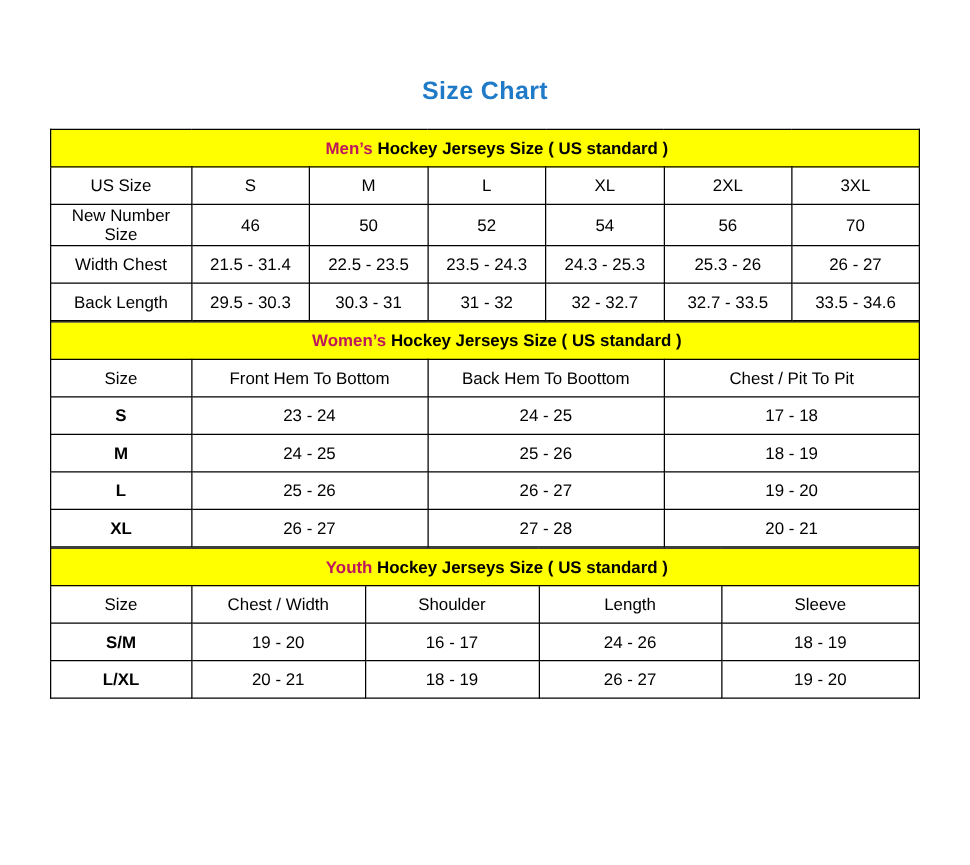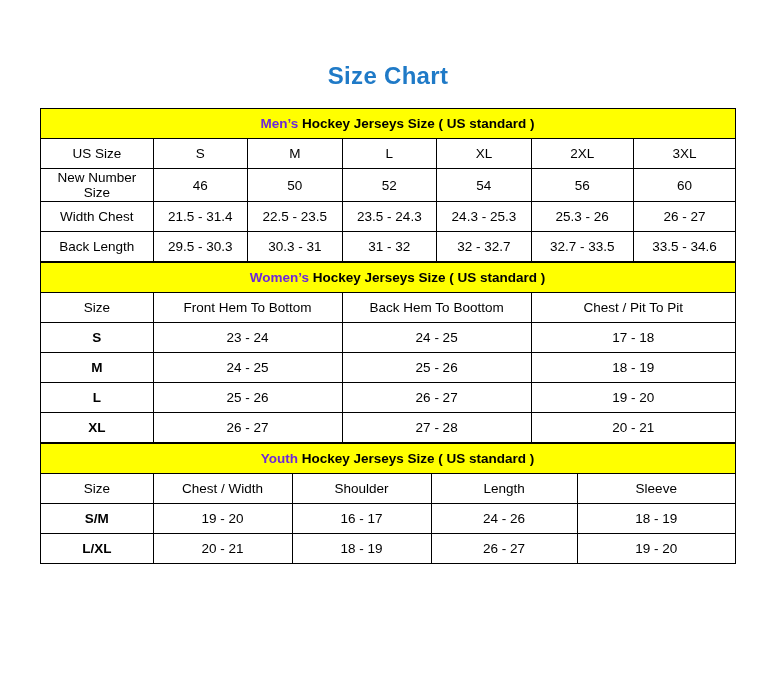--- a/index.html
+++ b/index.html
@@ -16,21 +16,21 @@
   }
   .page {
     position: relative;
     width: 776px;
     height: 692px;
     box-sizing: border-box;
   }
   .title {
     text-align: center;
     color: #1f7ac7;
-    font-size: 24px;
+    font-size: 20px;
     font-weight: bold;
     padding-top: 62px;
     letter-spacing: 0.3px;
   }
   .chart-wrap {
     margin: 18px auto 0 auto;
     width: 696px;
   }
   table.sz {
     border-collapse: collapse;
@@ -45,21 +45,21 @@
     height: 27px;
     padding: 1px 2px;
   }
   td.section {
     background: #ffff00;
     font-weight: bold;
     font-size: 15px;
     height: 31px;
   }
   td.section .accent {
-    color: #6d28d9;
+    color: #be185d;
     margin-left: 19px;
   }
   td.hdr {
     font-weight: normal;
   }
   td.rowlabel {
     font-weight: normal;
   }
   td.rowlabel-b {
     font-weight: bold;
@@ -100,21 +100,21 @@
           <td class="hdr">2XL</td>
           <td class="hdr">3XL</td>
         </tr>
         <tr>
           <td class="rowlabel">New Number Size</td>
           <td>46</td>
           <td>50</td>
           <td>52</td>
           <td>54</td>
           <td>56</td>
-          <td>60</td>
+          <td>70</td>
         </tr>
         <tr>
           <td class="rowlabel">Width Chest</td>
           <td>21.5 - 31.4</td>
           <td>22.5 - 23.5</td>
           <td>23.5 - 24.3</td>
           <td>24.3 - 25.3</td>
           <td>25.3 - 26</td>
           <td>26 - 27</td>
         </tr>

